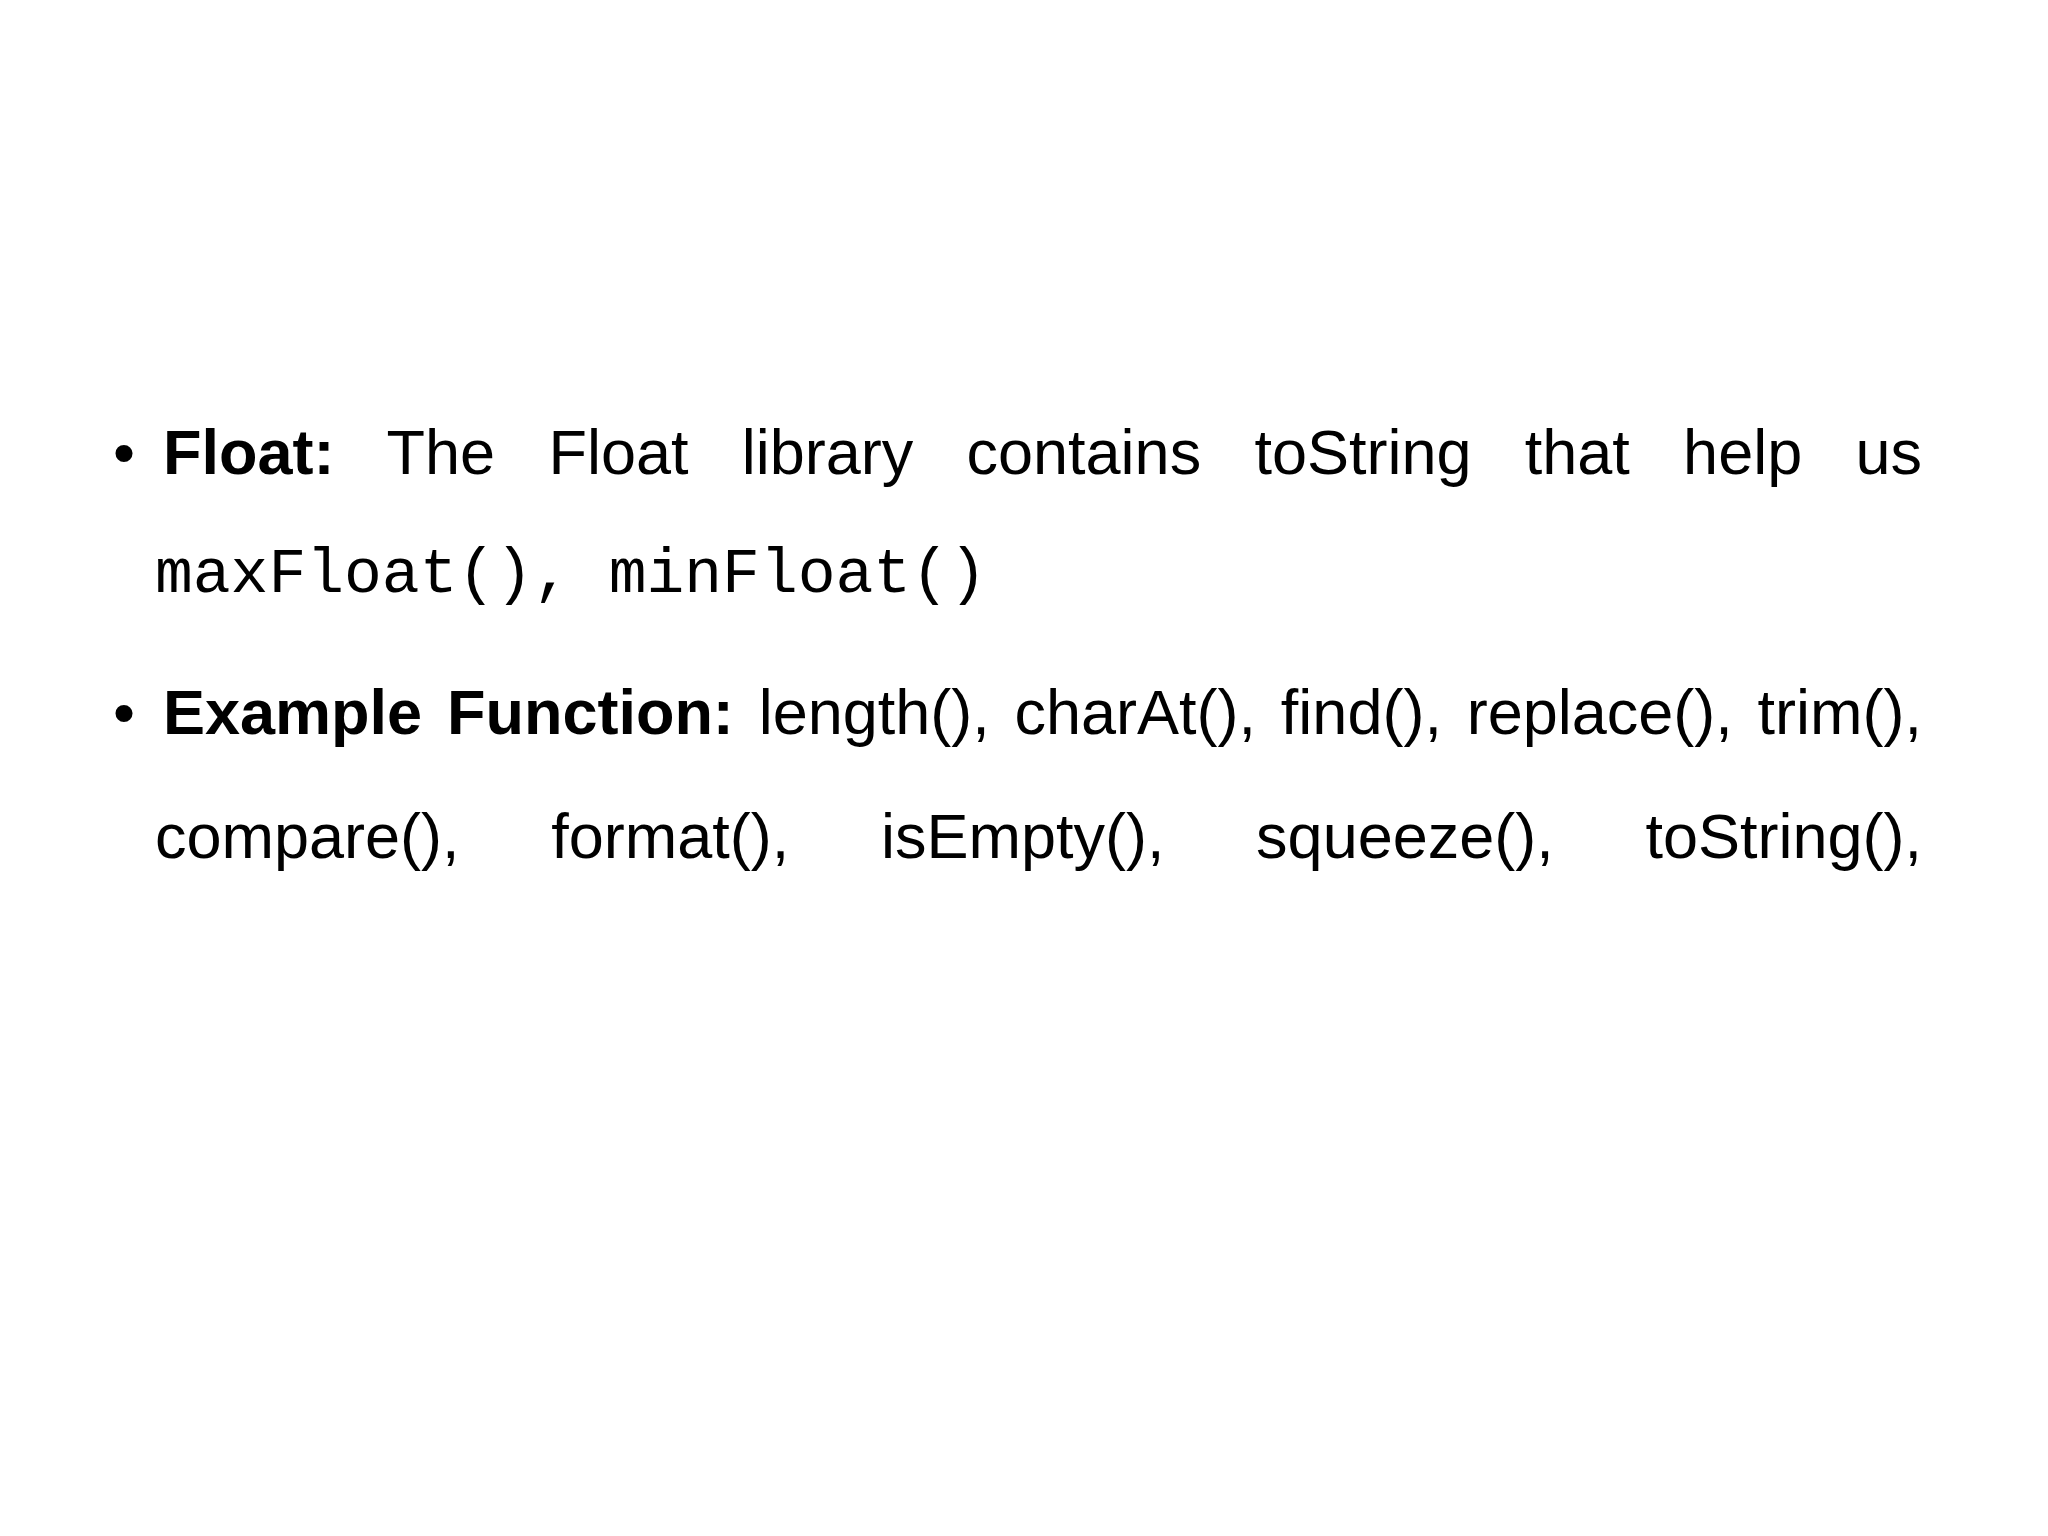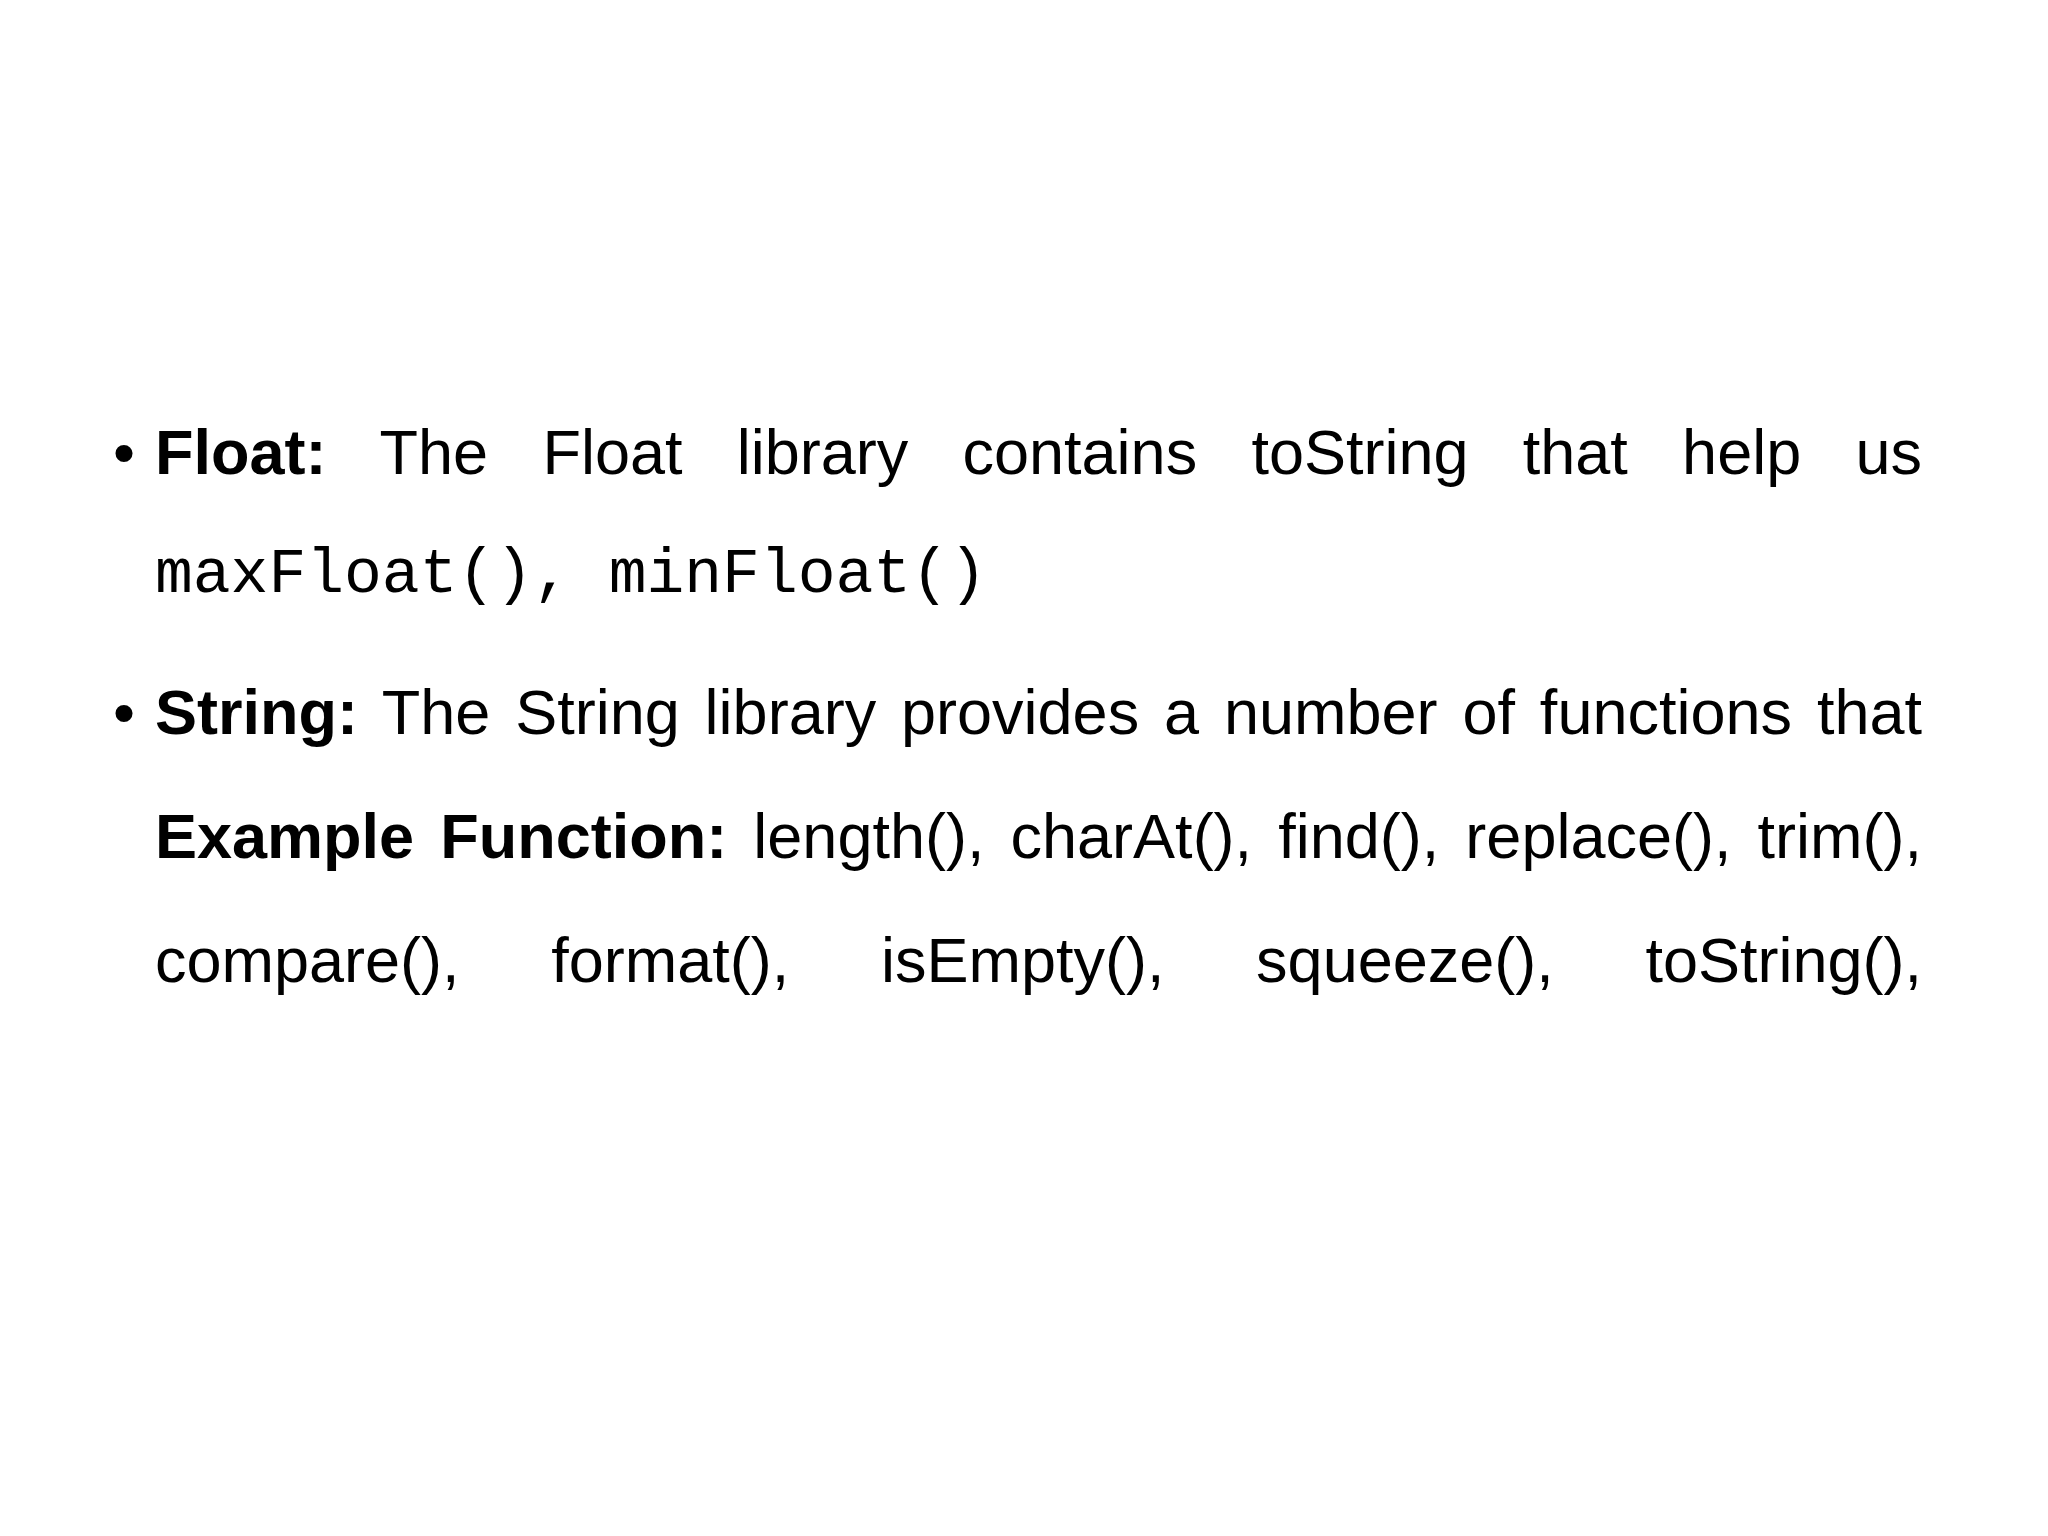--- a/index.html
+++ b/index.html
@@ -45,39 +45,39 @@
     text-align-last: justify;
     white-space: normal;
   }
   .line.align-left {
     text-align: left;
     text-align-last: left;
     font-family: Liberation Mono, monospace;
   }
   .bold {
     font-weight: bold;
+    margin-left: 8px;
   }
 </style>
 </head>
 <body>
 
 <div class="slide">
   <div class="content">
 
     <div class="bullet">
       <div class="marker">•</div>
       <div class="lines">
         <div class="line"><span class="bold">Float:</span><span> The Float library contains toString that help us</span></div>
         <div class="line align-left"><span>maxFloat(), minFloat()</span></div>
       </div>
     </div>
 
     <div class="bullet">
       <div class="marker">•</div>
       <div class="lines">
-        <div class="line"><span class="bold">String:</span><span> The String library provides a number of functions that</span></div>
         <div class="line"><span class="bold">Example Function:</span><span> length(), charAt(), find(), replace(), trim(),</span></div>
         <div class="line"><span>compare(), format(), isEmpty(), squeeze(), toString(),</span></div>
       </div>
     </div>
 
   </div>
 </div>
 
 </body></html>

